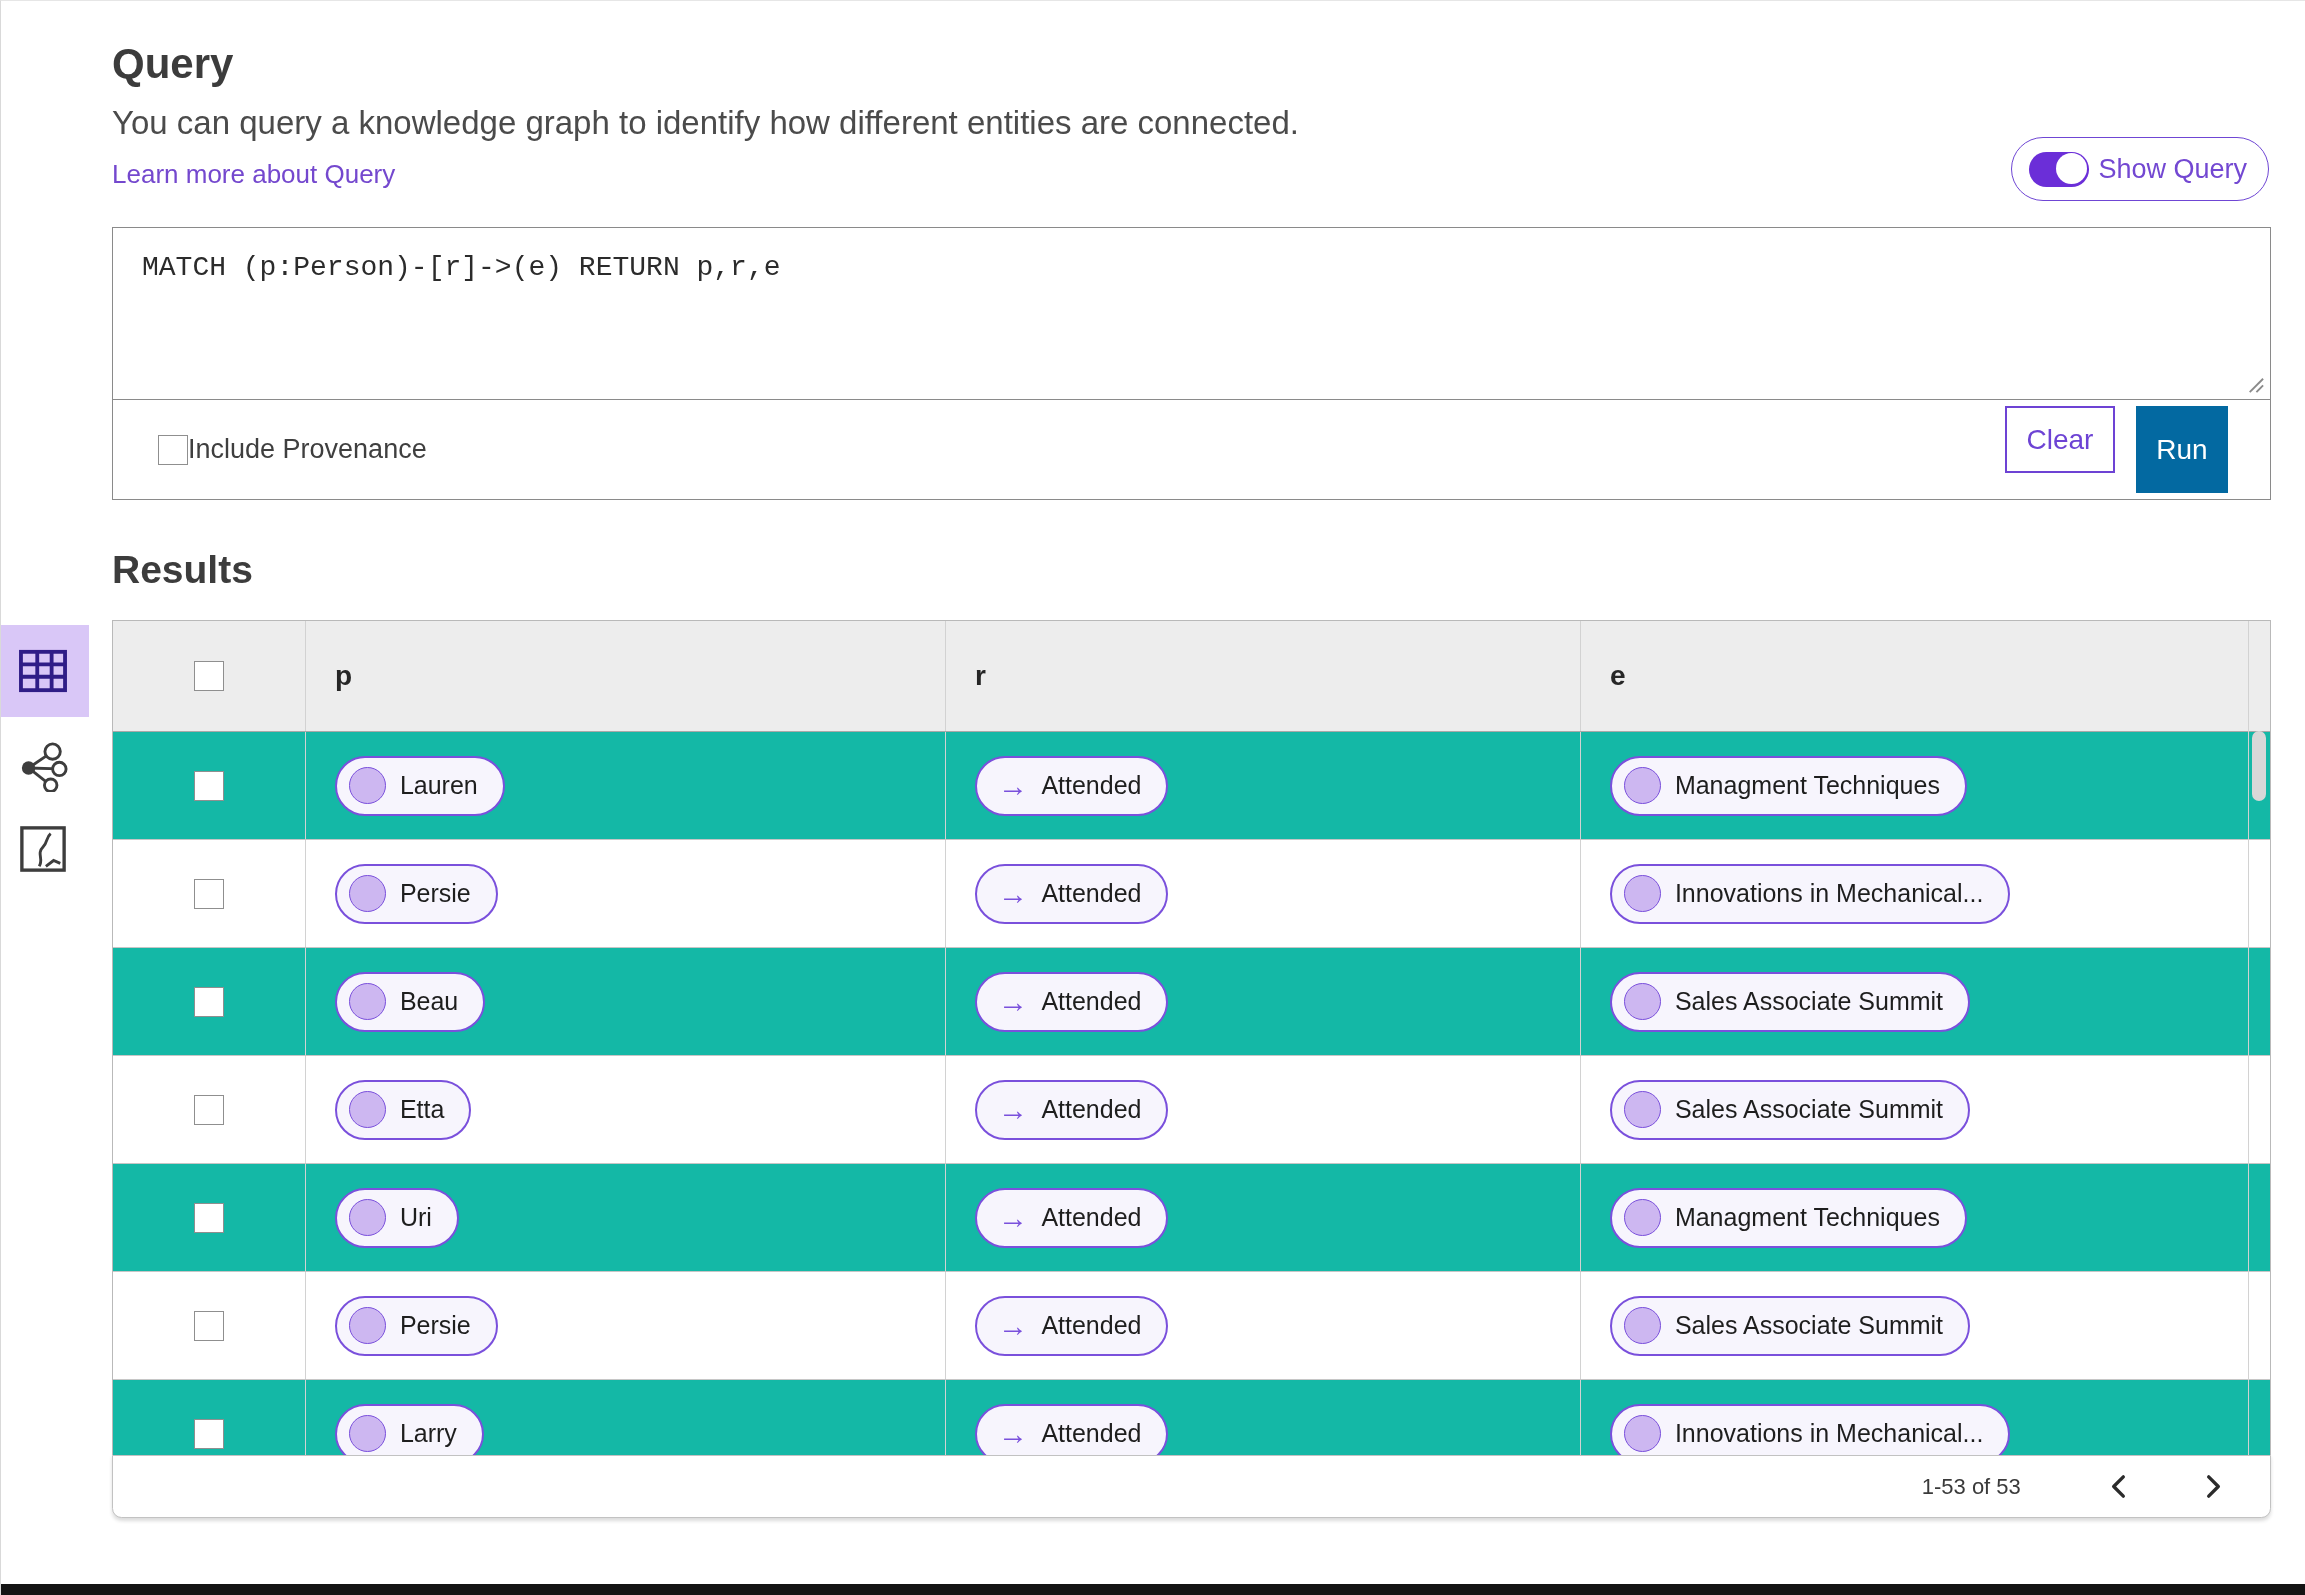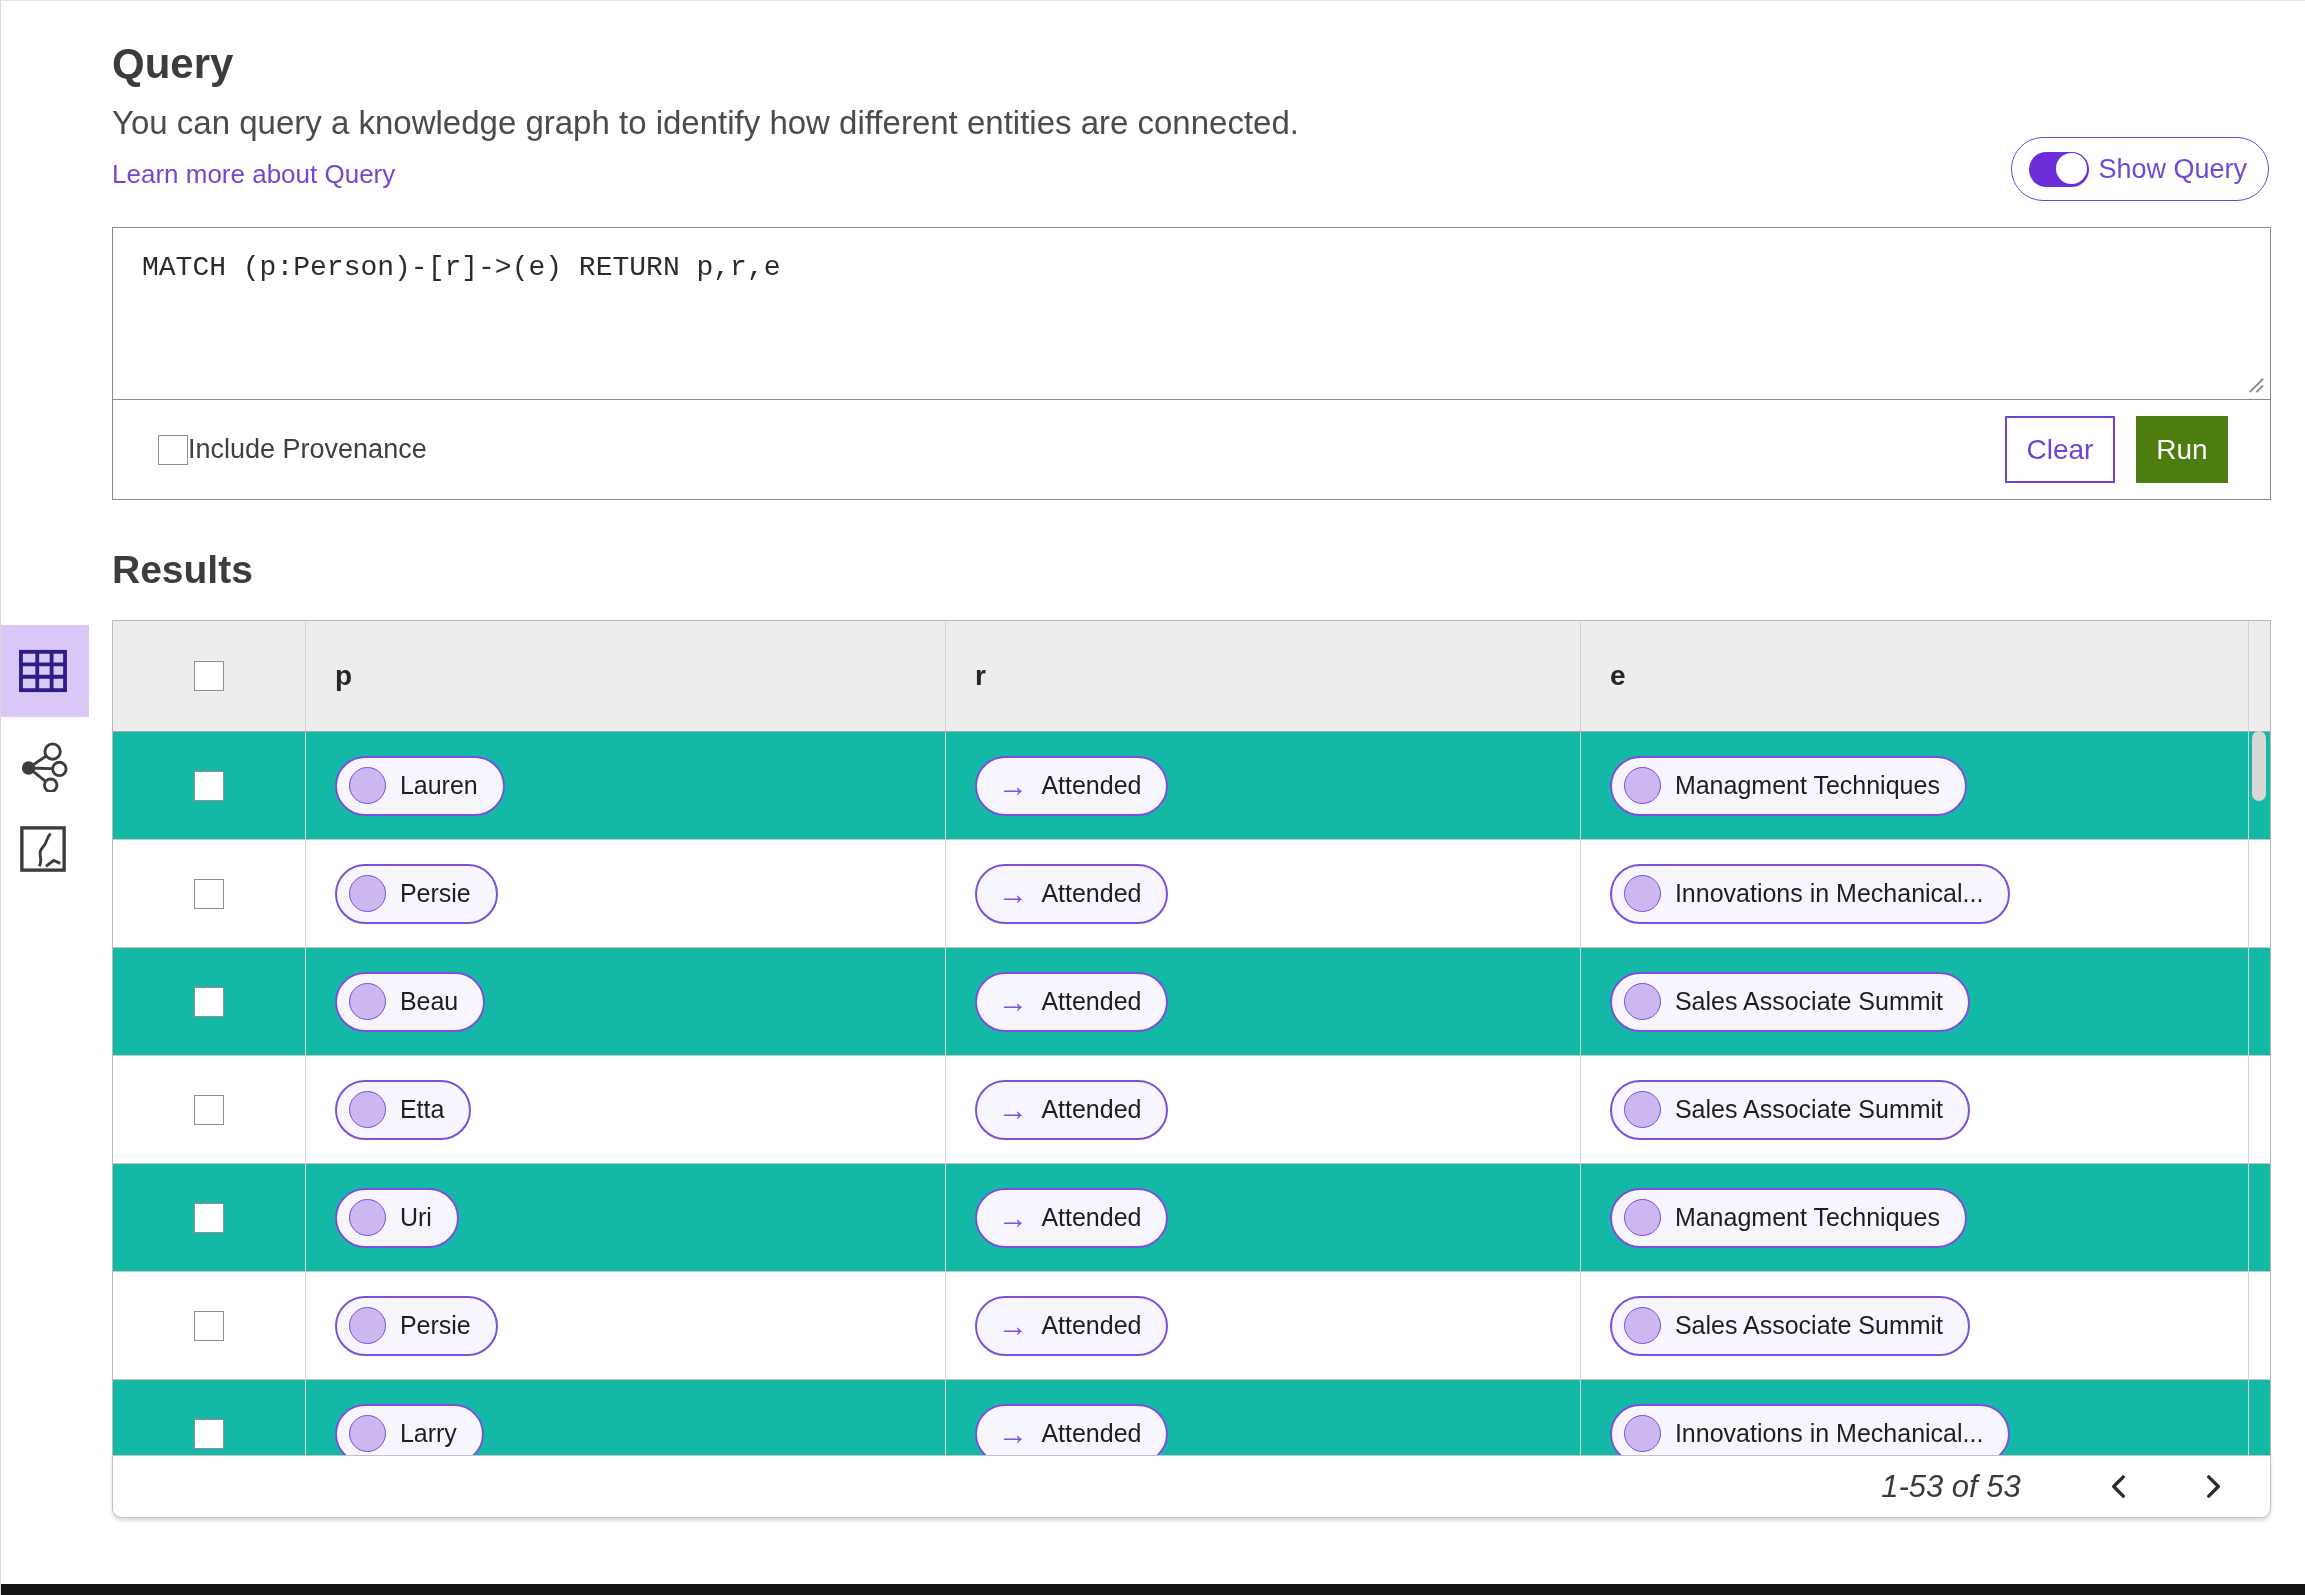--- a/index.html
+++ b/index.html
@@ -39,21 +39,21 @@
     display:flex;align-items:center;justify-content:space-between;padding:0 42px 0 45px;
   }
   .prov{display:flex;align-items:center;font-size:27px;color:#3f3f3f;cursor:pointer;}
   input[type="checkbox"]{
     appearance:none;-webkit-appearance:none;width:30px;height:30px;margin:0;
     border:1.9px solid #8f8f8f;background:#fff;box-sizing:border-box;cursor:pointer;
   }
   .footer-buttons{display:flex;gap:21px;}
   .btn{font-family:inherit;font-size:28px;cursor:pointer;}
   .btn-outline{width:110px;height:67px;border:2.9px solid #6d43d4;background:#fff;color:#6d43d4;box-sizing:border-box;}
-  .btn-solid{width:92px;height:67px;border:none;background:#4d7c0f;color:#fff;}
+  .btn-solid{width:92px;height:87px;border:none;background:#0369a1;color:#fff;}
 
   h2.results-title{margin:48px 0 0;font-size:39px;line-height:43px;font-weight:700;color:#3c3c3c;}
 
   .results-wrap{position:relative;margin-top:29px;}
 
   
   .view-rail{position:absolute;left:-115px;top:4.8px;width:92px;display:flex;flex-direction:column;align-items:center;}
   .view-item{display:flex;align-items:center;justify-content:center;cursor:pointer;}
   .view-item.selected{width:92px;height:92px;background:#d9c7f7;}
   .view-item.plain{margin-top:25px;}
@@ -86,21 +86,21 @@
   
   .vscroll{position:absolute;top:0;right:0;bottom:0;width:21px;border-left:1px solid #d2d2d2;}
   .vthumb{position:absolute;top:110px;left:2.9px;width:14.4px;height:70px;border-radius:7.7px;background:#d8d8d8;cursor:pointer;}
 
   
   .pagination{
     height:61px;border:1px solid #c2c2c2;border-radius:0 0 9.6px 9.6px;background:#fff;
     display:flex;align-items:center;justify-content:flex-end;padding-right:40px;
     box-shadow:0 2.9px 3.8px rgba(0,0,0,0.14);
   }
-  .page-range{font-size:31px;color:#3a3a3a;margin-right:81px;font-style:italic;}
+  .page-range{font-size:22px;color:#3a3a3a;margin-right:81px;}
   .chev-btn{background:none;border:none;padding:3.8px;cursor:pointer;display:flex;align-items:center;}
   .chev-btn + .chev-btn{margin-left:63px;}
 
   .bottom-bar{position:absolute;left:0;right:0;bottom:0;height:12.5px;background:#141414;}
 </style>
 </head>
 <body>
 
 <div class="page">
   <div class="content">

